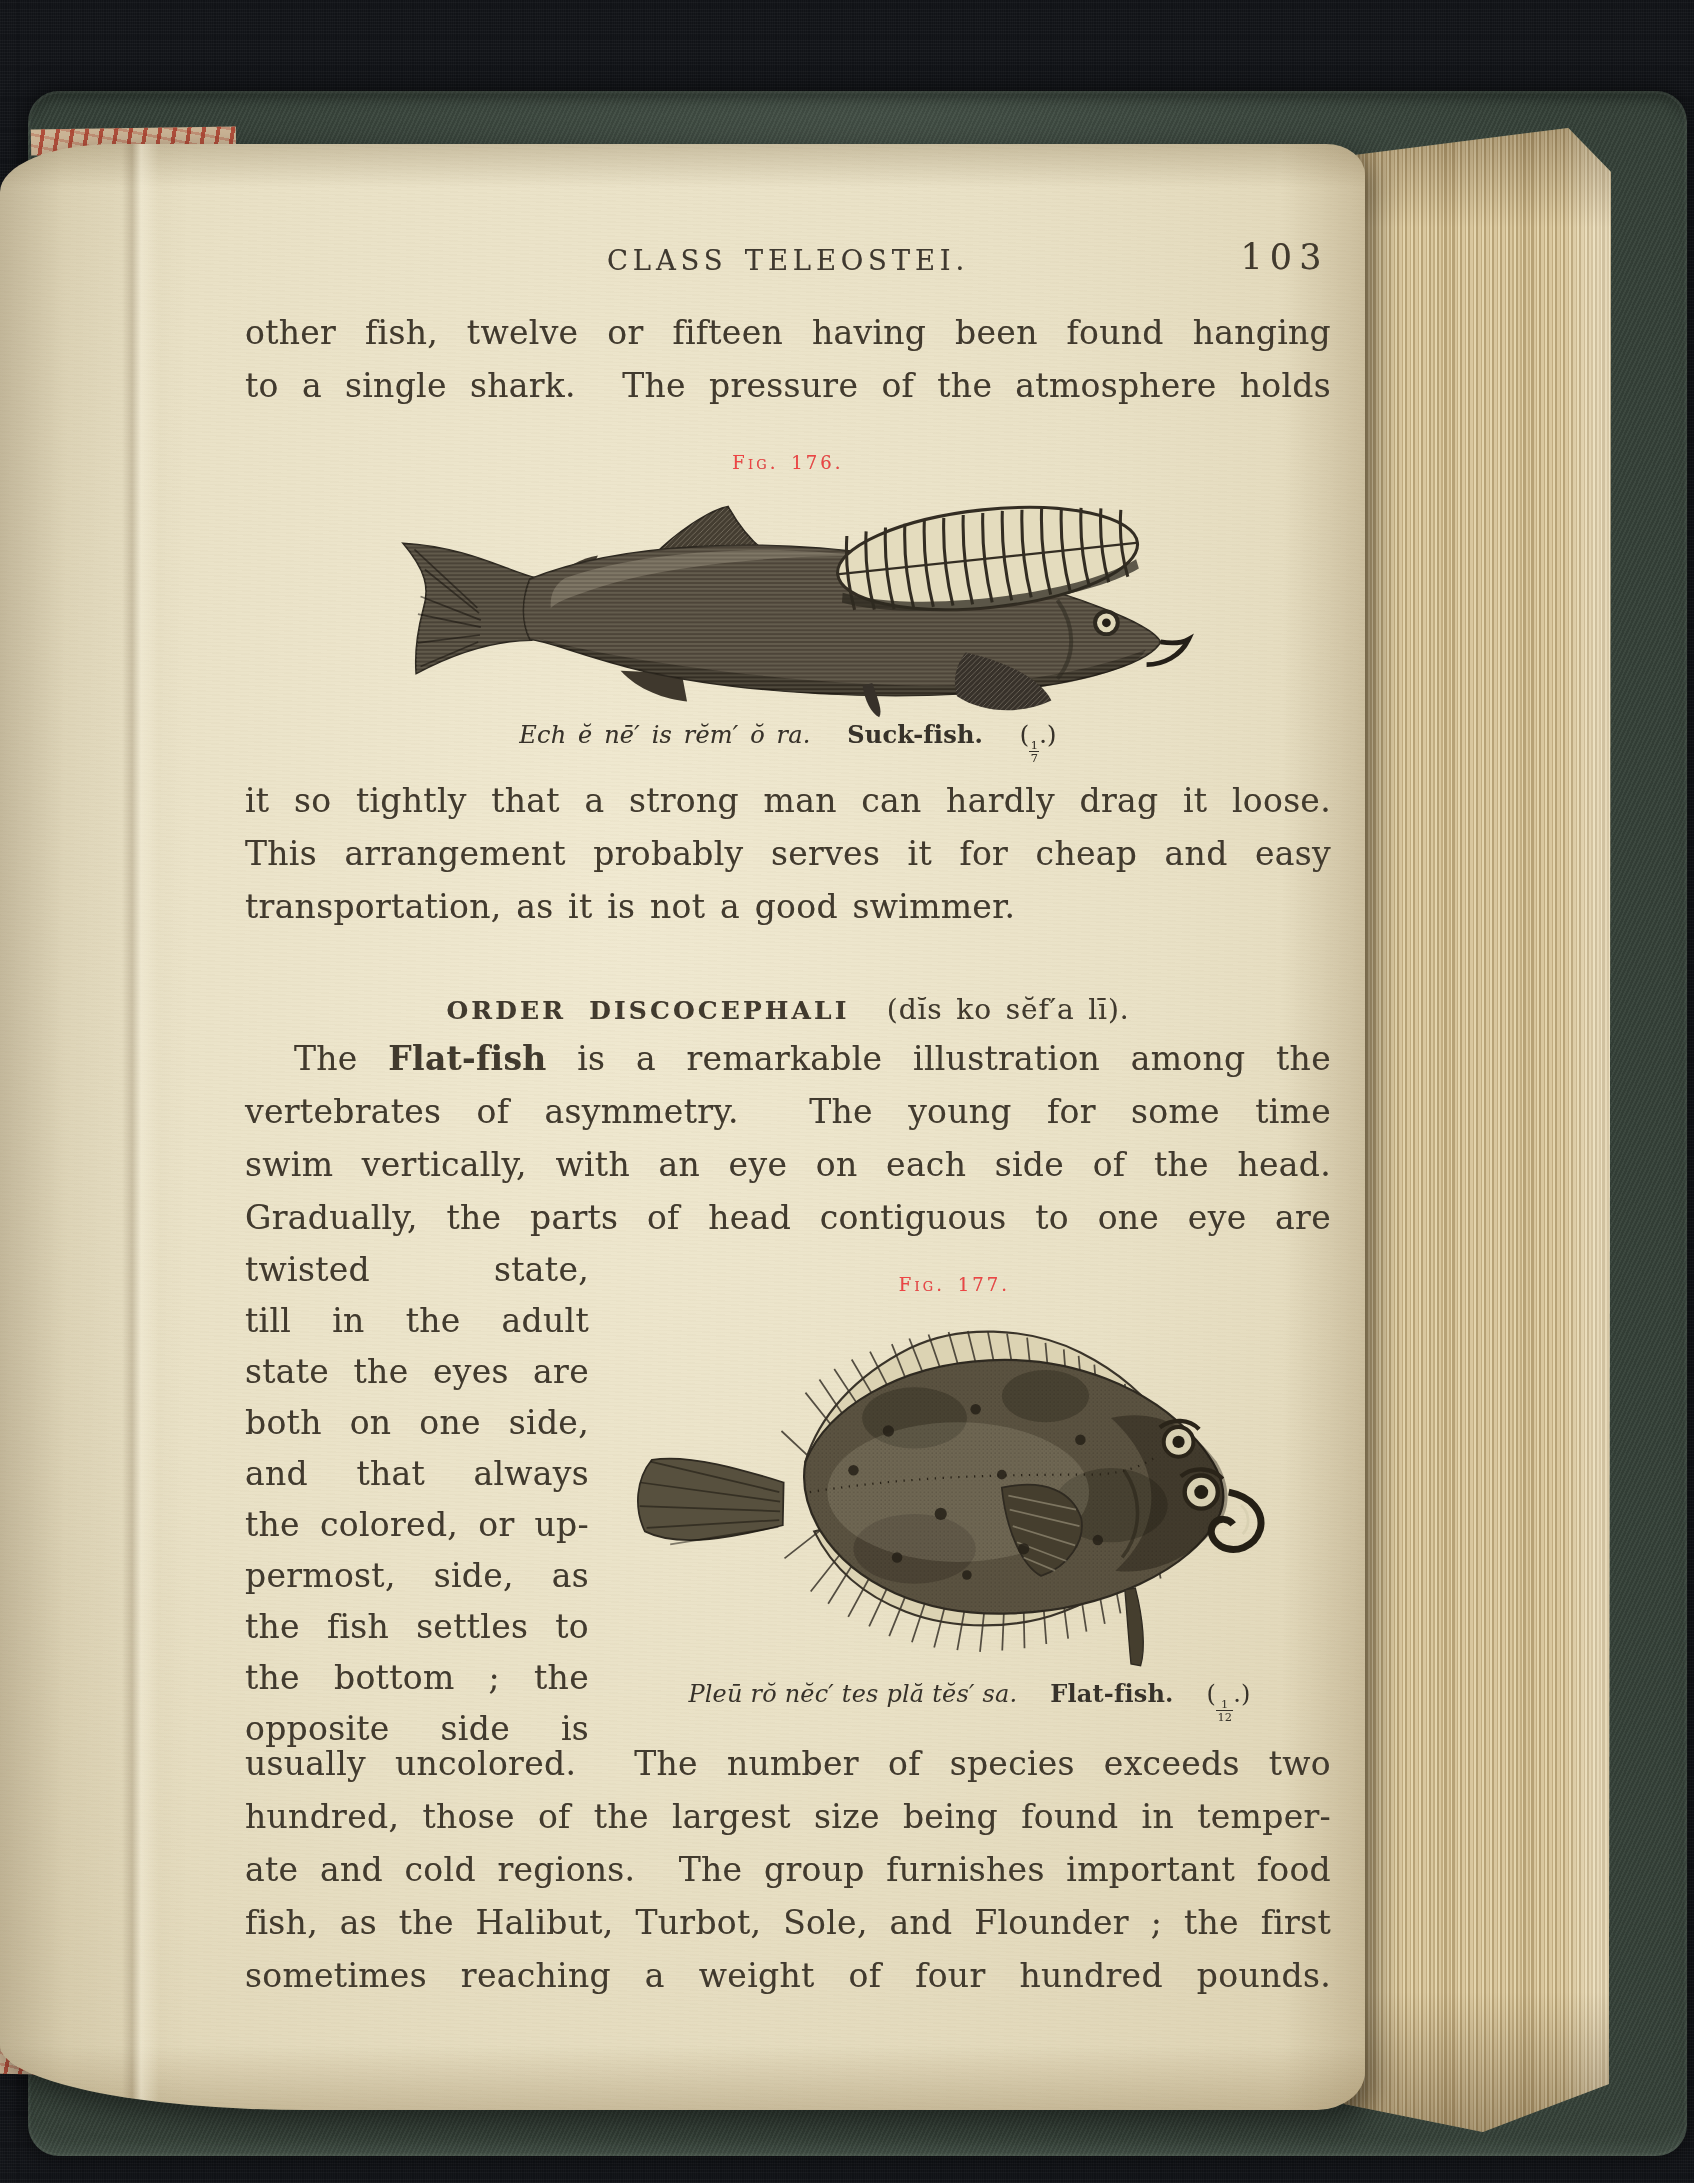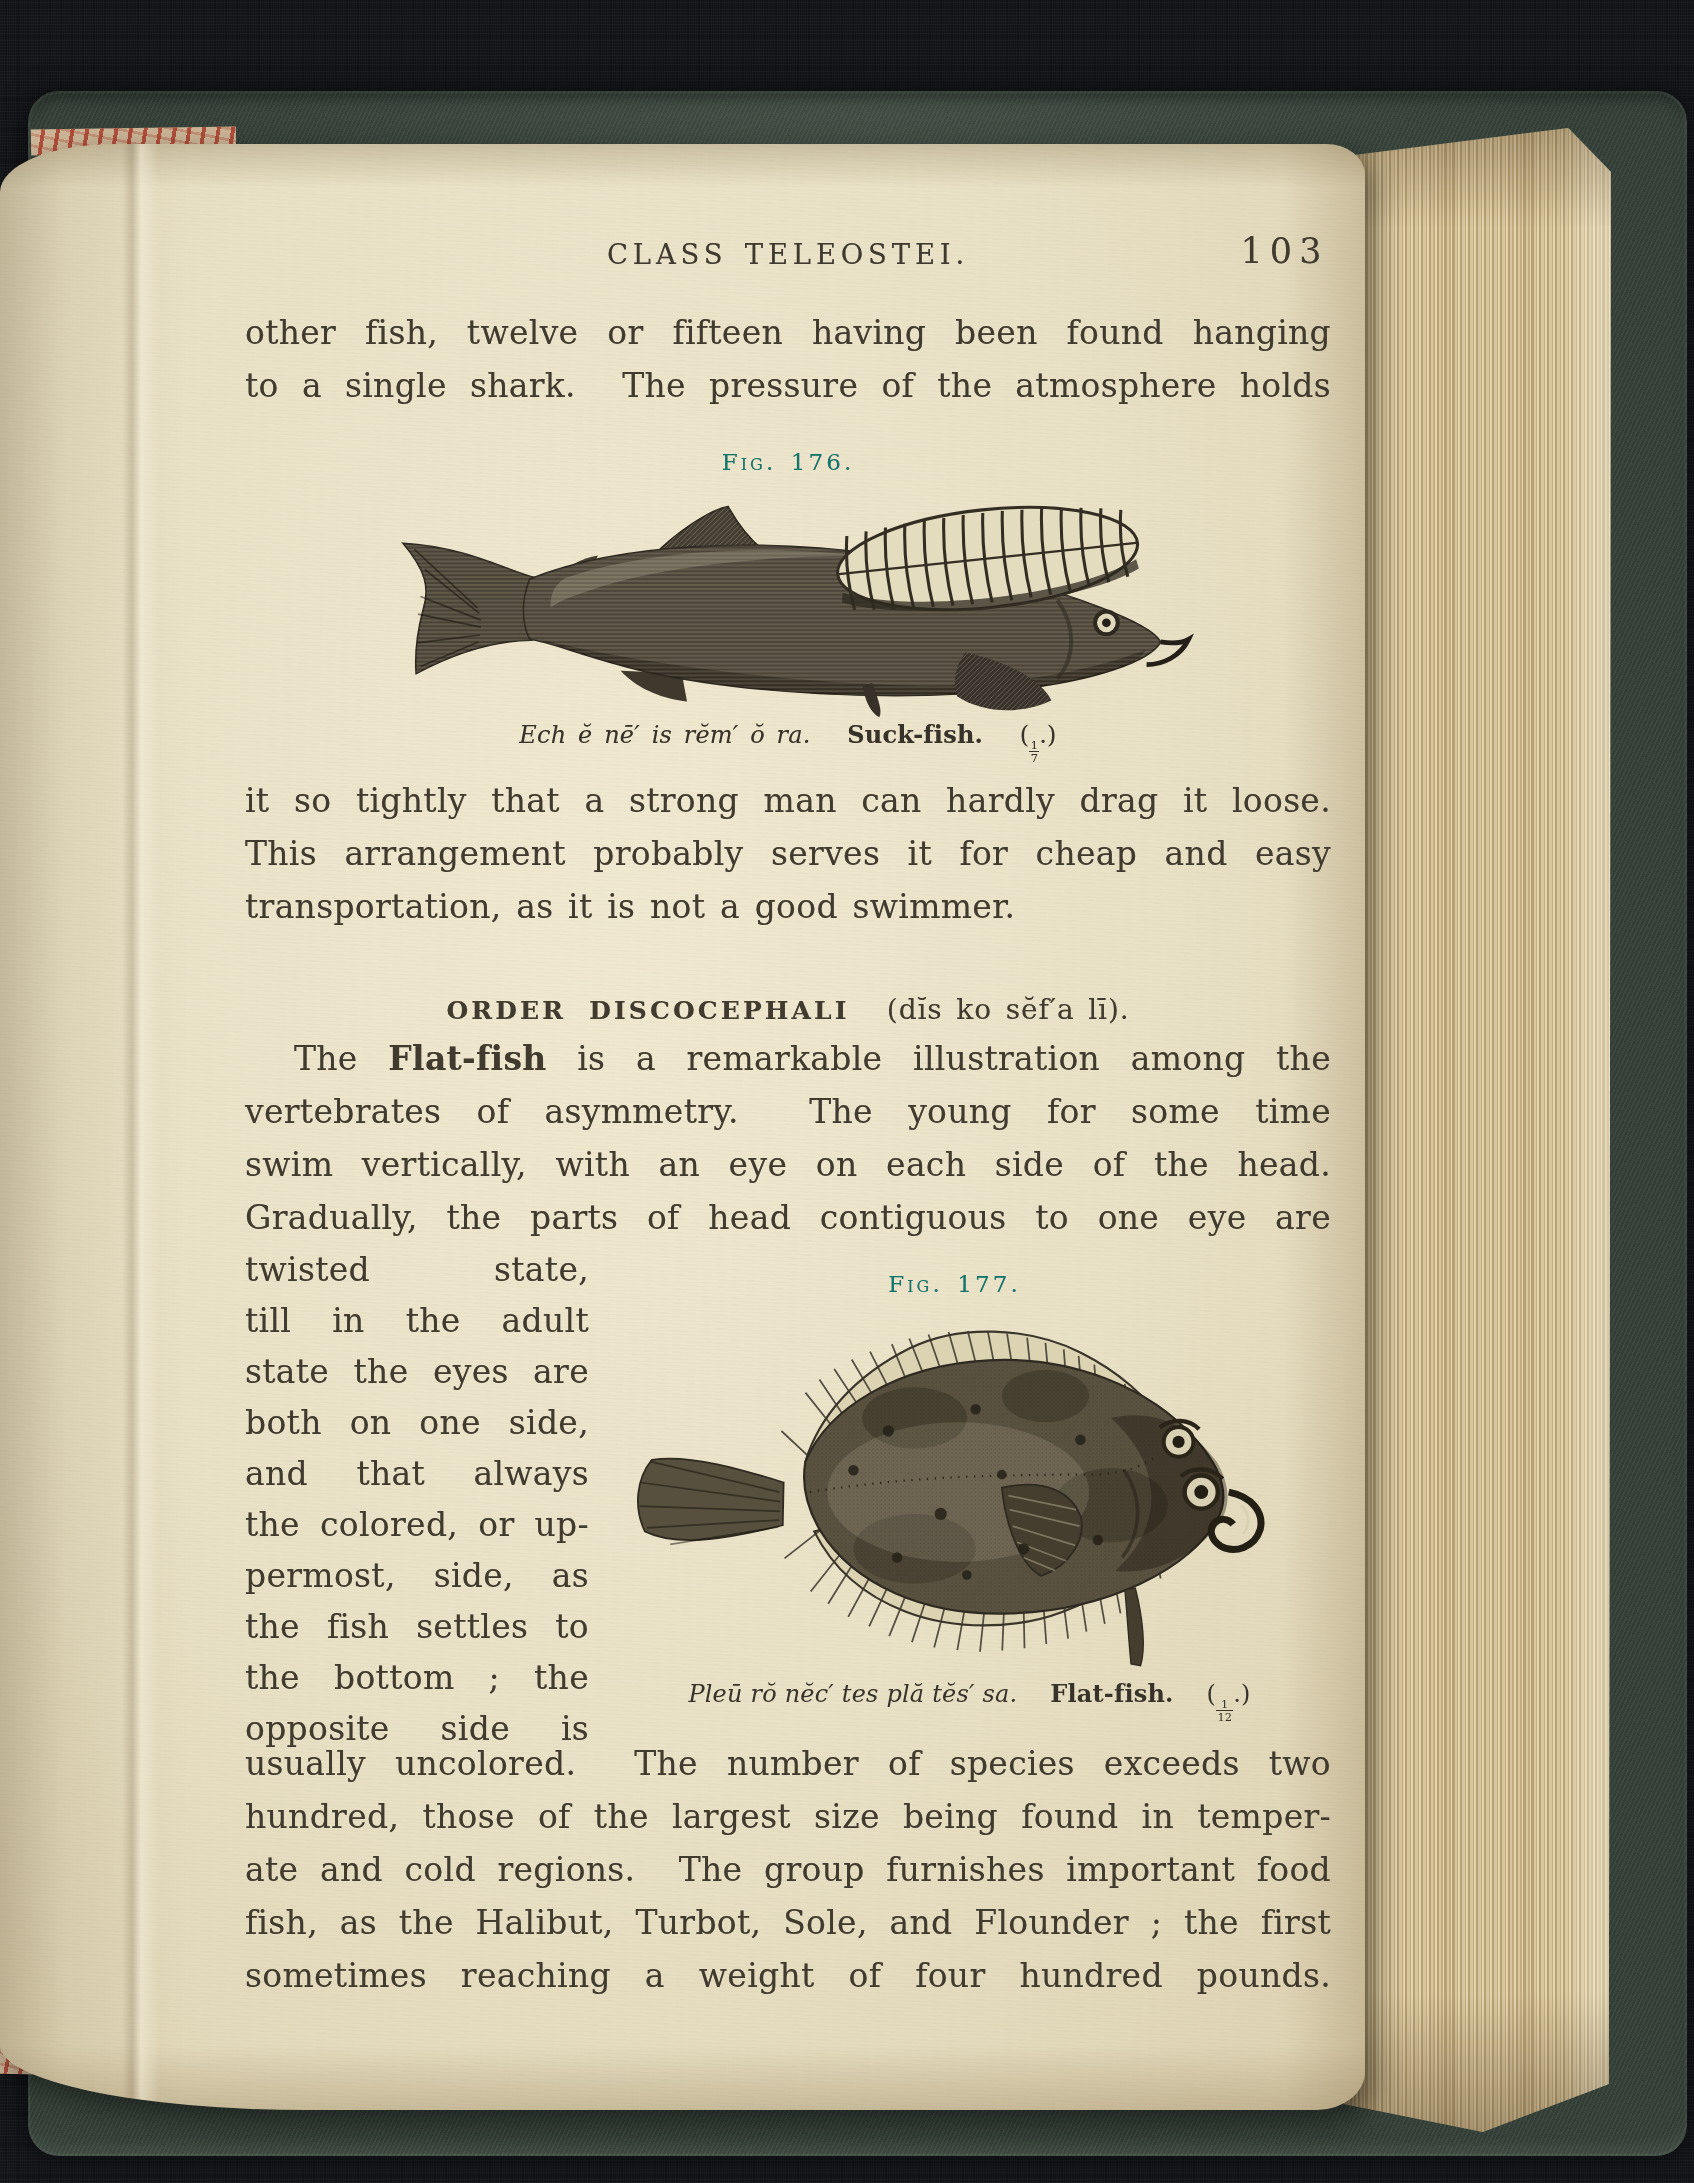--- a/index.html
+++ b/index.html
@@ -47,29 +47,29 @@
       repeating-linear-gradient(2deg, rgba(150,130,90,0.035) 0 1.3px, rgba(0,0,0,0) 1.3px 3.5px),
       radial-gradient(ellipse at 45% 38%, #f0e9d1 0%, #e9e1c6 52%, #dcd1b1 100%);
     box-shadow: 7.9px 11.4px 31px rgba(0,0,0,0.45);}
 
   
   .txt{left:245px;width:1086px;font-size:33px;line-height:53px;
        letter-spacing:0.3px;word-spacing:3.9px;color:#413a2e;
        text-shadow:0 0 0.4px rgba(62,52,40,0.35);}
   .tline{text-align:justify;text-align-last:justify;}
   .no-just-last .tline:last-child{text-align-last:left;}
-  .header-row{top:228px;height:48px;}
+  .header-row{top:234px;height:48px;}
   .header-title{position:absolute;left:50%;transform:translateX(-50%);
       font-size:27.5px;letter-spacing:4.8px;color:#3f3930;}
   .page-number{position:absolute;right:2.6px;top:-3.5px;font-size:35px;letter-spacing:7px;}
   .p1{top:306px;}
   .p2{top:774px;}
   .p4{top:1737px;line-height:53px;}
-  .fig-label{font-variant:small-caps;font-size:23px;letter-spacing:3.1px;
-      text-align:center;color:#0f766e;}
+  .fig-label{font-variant:small-caps;font-size:18px;letter-spacing:3.1px;
+      text-align:center;color:#ef4444;}
   .figlab-176{top:436px;}
   .figlab-177{top:1258px;left:592px;width:725px;}
   .caption{font-size:24px;letter-spacing:0.2px;text-align:center;color:#37322a;}
   .cap-176{top:708px;}
   .cap-177{top:1679px;left:585px;width:769px;}
   .cap-species{font-style:italic;}
   .cap-common{margin-left:25px;font-weight:600;margin-top:16px;}
   .cap-scale{margin-left:25px;white-space:nowrap;}
   .frac{display:inline-flex;flex-direction:column;align-items:center;
       vertical-align:-6.1px;font-size:11.4px;line-height:1.06;letter-spacing:0;}

